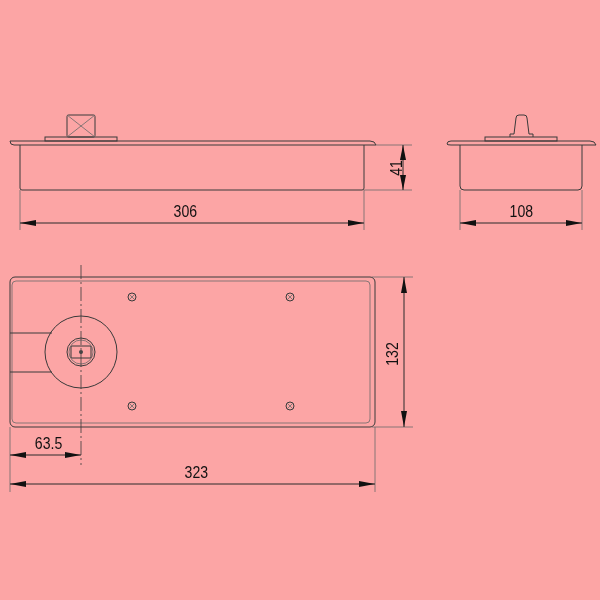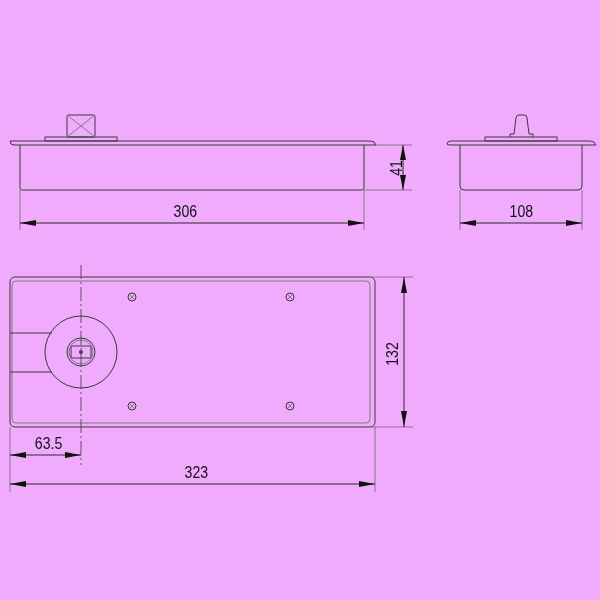--- a/index.html
+++ b/index.html
@@ -1,16 +1,16 @@
 <!DOCTYPE html>
 <html><head>
 <meta charset="utf-8">
 <style>
   html, body { margin:0; padding:0; background:#ffffff; }
-  #canvas { position:relative; width:600px; height:600px; background:#f0abfc; overflow:hidden; }
+  #canvas { position:relative; width:600px; height:600px; background:#fca5a5; overflow:hidden; }
   svg { position:absolute; left:0; top:0; }
   .line { stroke:#3a3a3a; stroke-width:1; fill:none; }
   .thin { stroke:#6a6a6a; stroke-width:0.8; fill:none; }
   .dim { stroke:#2a2a2a; stroke-width:1; fill:none; }
   .center { stroke:#3a3a3a; stroke-width:0.8; fill:none; stroke-dasharray:14 3 2 3; }
   .arrow { fill:#111111; stroke:none; }
   .dimtext { position:absolute; font-family:"Liberation Sans", sans-serif; font-size:16px; color:#111111; line-height:1; white-space:nowrap; transform:scaleX(0.88); transform-origin:center; }
   .vtext { transform:rotate(-90deg) scaleX(0.88); }
 </style>
 </head>

